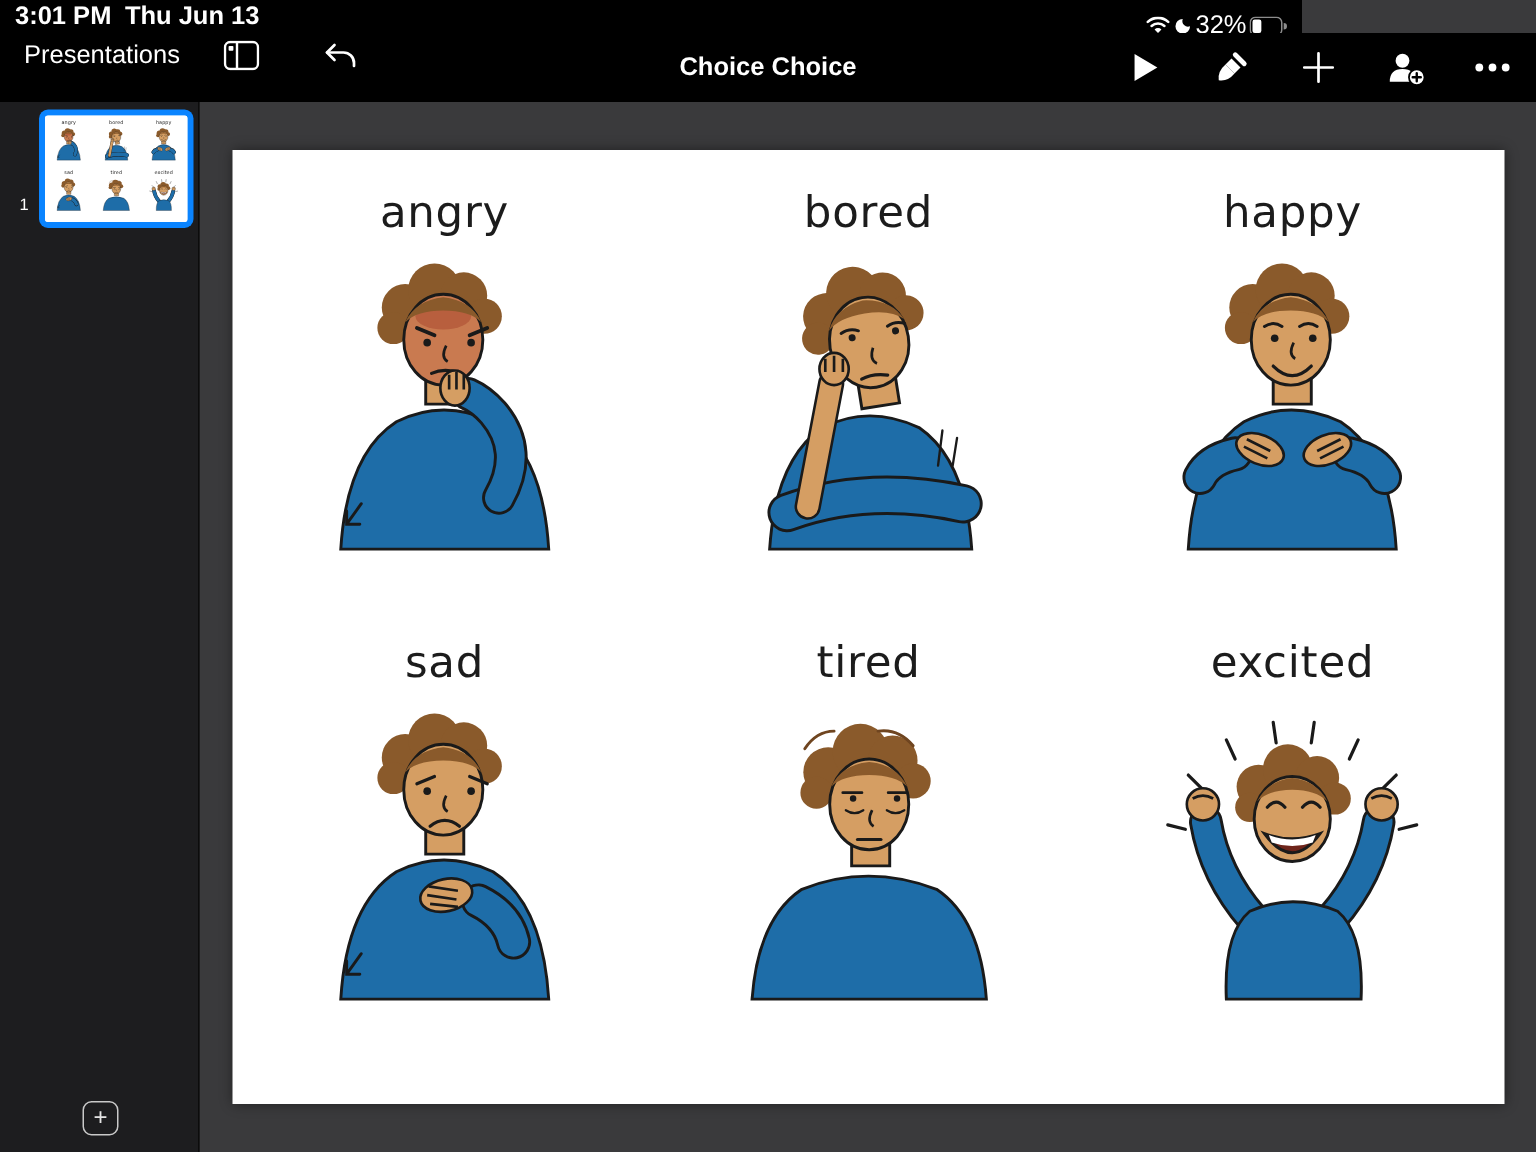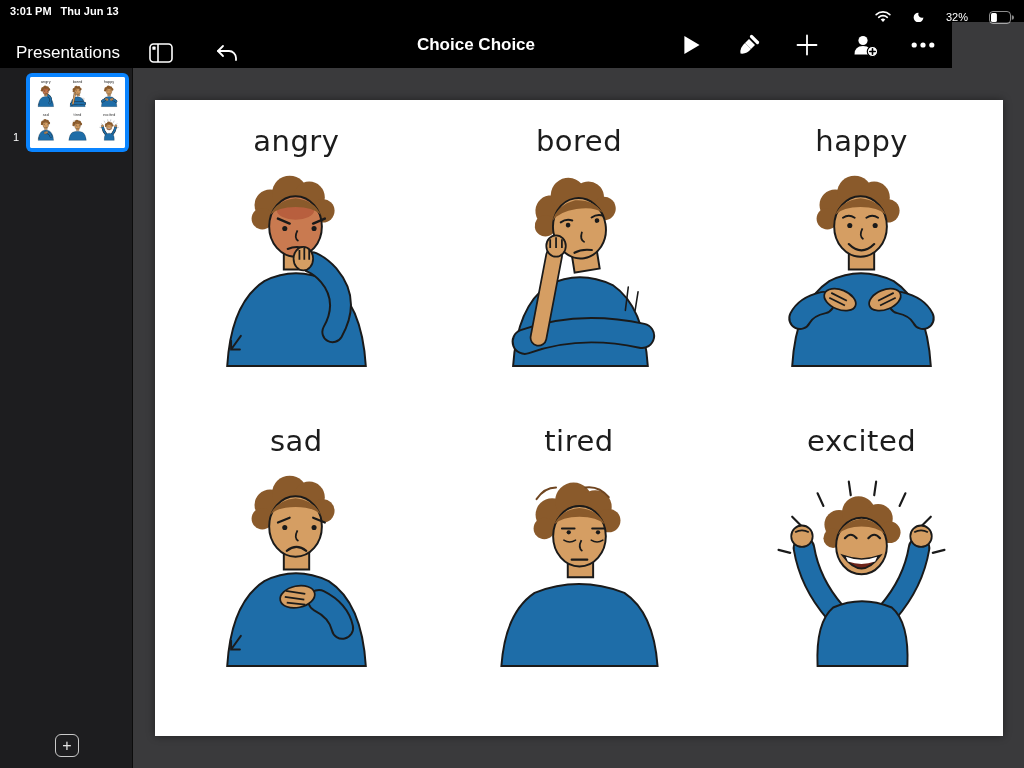--- a/index.html
+++ b/index.html
@@ -3,31 +3,31 @@
 <meta charset="utf-8">
 <style>
   html,body{margin:0;padding:0;}
   body{
     width:1024px;height:768px;position:relative;overflow:hidden;
     background:#3a3a3c;font-family:"Liberation Sans",sans-serif;
     -webkit-font-smoothing:antialiased;
   }
   
   .status-bar{
-    position:absolute;top:0;left:0;width:1024px;height:22px;background:#000;
+    position:absolute;top:0;left:0;width:868px;height:22px;background:#000;
     display:flex;align-items:center;justify-content:space-between;
-    color:#fff;font-size:11px;font-weight:600;padding:0 10px;box-sizing:border-box;z-index:5;
+    color:#fff;font-size:17px;font-weight:600;padding:0 10px;box-sizing:border-box;z-index:5;
   }
   .sb-left{display:flex;align-items:center;gap:9px;}
-  .sb-right{display:flex;align-items:center;gap:21px;margin-top:12px;}
+  .sb-right{display:flex;align-items:center;gap:2px;margin-top:12px;}
   .sb-right svg{display:block;}
   
   .toolbar{
-    position:absolute;top:22px;left:0;width:952px;height:46px;background:#000;
-    display:flex;align-items:flex-end;color:#fff;z-index:5;
+    position:absolute;top:22px;left:0;width:1024px;height:46px;background:#000;
+    display:flex;align-items:flex-start;color:#fff;z-index:5;
   }
   .tb-left{display:flex;align-items:center;}
   .back-label{font-size:17px;color:#fff;margin-left:16px;cursor:default;}
   .tb-icon{display:flex;align-items:center;justify-content:center;width:30px;height:30px;}
   .nav-toggle{margin-left:26px;}
   .undo-btn{margin-left:36px;}
   .tb-title{
     position:absolute;left:50%;top:50%;transform:translate(-50%,-50%);
     font-size:17px;font-weight:bold;color:#fff;white-space:nowrap;
   }

